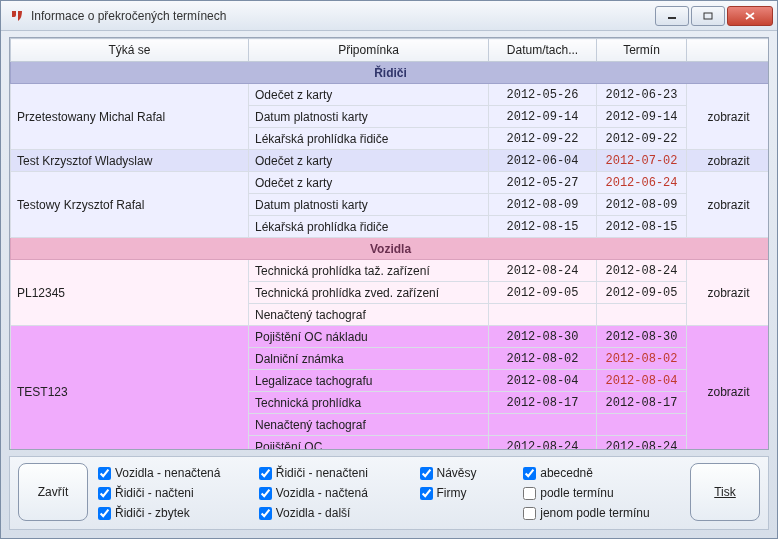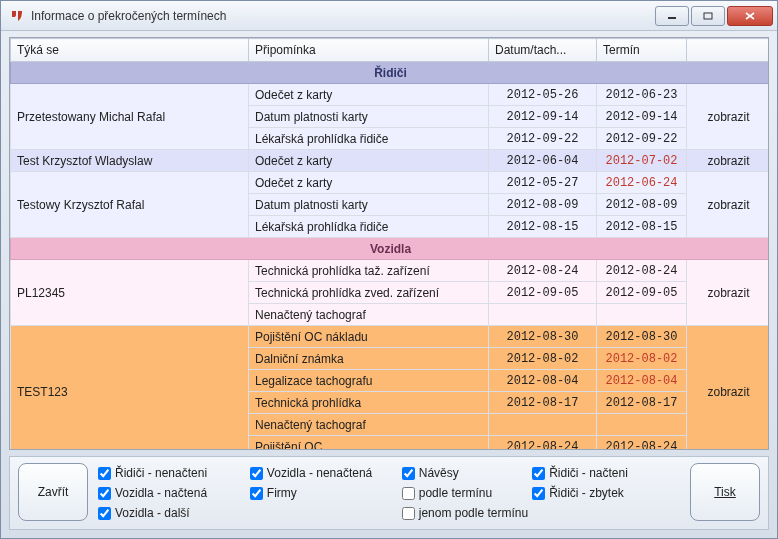--- a/index.html
+++ b/index.html
@@ -79,21 +79,21 @@
     overflow-y: scroll;
   }
   table.grid {
     width: 100%;
     border-collapse: collapse;
     table-layout: fixed;
   }
   .grid th {
     background: linear-gradient(#fdfdfe, #eef2f7);
     font-weight: normal;
-    text-align: left;
+    text-align: center;
     padding: 4px 6px;
     border: 1px solid #c3ccd9;
     height: 22px;
     white-space: nowrap;
     overflow: hidden;
     text-overflow: ellipsis;
   }
   .grid td {
     border: 1px solid #d8dde6;
     padding: 3px 6px;
@@ -109,21 +109,21 @@
     border-color: #9fa3cc;
   }
   .section-header.pink td {
     background: #f0b6cf;
     color: #6a3050;
     border-color: #dba1bd;
   }
   .drivers-row.even td { background: #eeefff; }
   .drivers-row.odd td  { background: #dfe1fa; }
   .vehicles-row.even td { background: #fff1fa; }
-  .vehicles-row.odd td  { background: #fdba74; }
+  .vehicles-row.odd td  { background: #f0abfc; }
   .merged-name { background-color: inherit; }
   .date-col, .term-col { text-align: center; font-family: Liberation Mono, monospace; }
   .overdue { color: #c0392b; }
   .show-btn {
     display: flex; align-items: center; justify-content: center;
     height: 100%;
   }
   .bottombar {
     background: linear-gradient(#f3f6fa, #e3e9f1);
     border: 1px solid #b8c3d2;
@@ -325,29 +325,33 @@
       </div>
     </div>
 
     <div class="bottombar">
       <div class="btn">
         <span>Zavřít</span>
       </div>
       <div class="checks" id="checks">
           <div class="chk">
             <input type="checkbox" checked="" style="">
+            <span>Vozidla - nenačtená</span>
+          </div>
+          <div class="chk">
+            <input type="checkbox" checked="" style="">
             <span>Řidiči - nenačteni</span>
           </div>
           <div class="chk">
             <input type="checkbox" checked="" style="">
-            <span>Vozidla - nenačtená</span>
-          </div>
-          <div class="chk">
-            <input type="checkbox" checked="" style="">
             <span>Návěsy</span>
+          </div>
+          <div class="chk">
+            <input type="checkbox" checked="" style="">
+            <span>abecedně</span>
           </div>
           <div class="chk">
             <input type="checkbox" checked="" style="">
             <span>Řidiči - načteni</span>
           </div>
           <div class="chk">
             <input type="checkbox" checked="" style="">
             <span>Vozidla - načtená</span>
           </div>
           <div class="chk">

